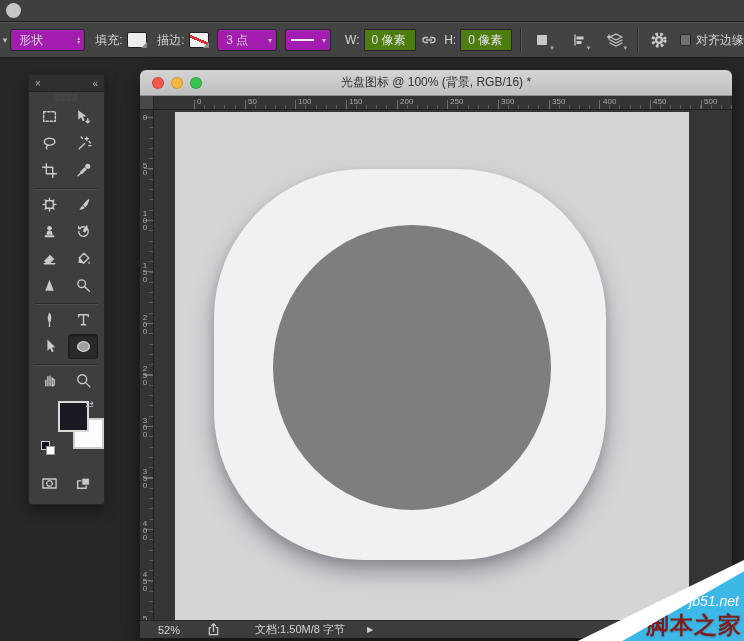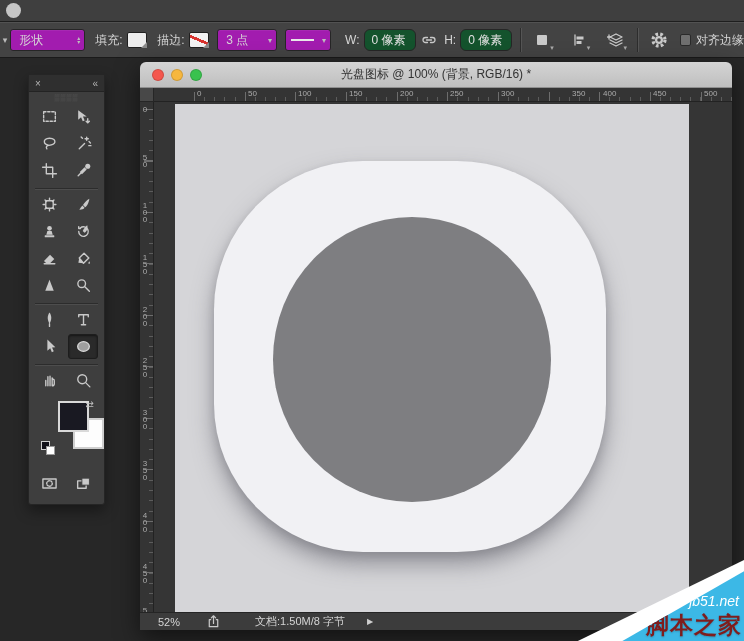--- a/index.html
+++ b/index.html
@@ -27,22 +27,22 @@
   .dropdown .dd-arrow { color:#bdbdbd; font-size:8px; margin-left:6px; }
   .updown { display:flex; flex-direction:column; line-height:4px; font-size:6px;
     color:#bdbdbd; margin-left:10px; }
   .ob-label { margin:0 4px 0 10px; }
   .swatch { width:24px; height:16px; background:#ececec; border:1px solid #1f1f1f;
     position:relative; border-radius:2px; }
   .swatch .fold { position:absolute; right:-1px; bottom:-1px; width:0; height:0;
     border-left:6px solid transparent; border-bottom:6px solid #8a8a8a; }
   .swatch.stroke-none { background:
     linear-gradient(23deg, #f2f2f2 43%, #d9332e 43%, #d9332e 57%, #f2f2f2 57%); }
-  .field { height:22px; min-width:52px; background:#14532d; border:1px solid #262626;
-    border-radius:6px; display:flex; align-items:center; padding:0 7px; color:#e0e0e0; }
+  .field { height:22px; min-width:52px; background:#4d7c0f; border:1px solid #262626;
+    border-radius:1px; display:flex; align-items:center; padding:0 7px; color:#e0e0e0; }
   .ob-sep { width:1px; height:24px; background:#2d2d2d; margin:0 8px;
     box-shadow:1px 0 0 #555; }
   .ob-icon { width:22px; height:22px; display:flex; align-items:center;
     justify-content:center; position:relative; margin:0 4px; }
   .ob-icon svg { display:block; }
   .ob-icon .mini-arrow { position:absolute; right:-2px; bottom:-1px; font-size:7px; color:#aaa; }
   .checkbox { width:12px; height:12px; background:#6f6f6f; border:1px solid #2a2a2a;
     border-radius:2px; margin:0 5px 0 8px; }
   .line-pill { width:34px; height:0; border-top:2px solid #e8e8e8; margin-right:2px; }
   
@@ -67,21 +67,21 @@
     background:#191922; border:2px solid #d9d9d9; }
   .bg-swatch { position:absolute; left:40px; top:23px; width:31px; height:31px;
     background:#fdfdfd; border:2px solid #cfcfcf; }
   .swap-arrows { position:absolute; right:6px; top:4px; font-size:10px; color:#c0c0c0; }
   .mini-swatches { position:absolute; left:8px; top:46px; }
   .mini-swatches .m1 { width:9px; height:9px; background:#101018; border:1px solid #cfcfcf;
     position:absolute; left:0; top:0; }
   .mini-swatches .m2 { width:9px; height:9px; background:#fff; border:1px solid #9a9a9a;
     position:absolute; left:5px; top:5px; }
   
-  .doc-window { position:absolute; left:140px; top:62px; width:592px; height:568px;
+  .doc-window { position:absolute; left:140px; top:70px; width:592px; height:568px;
     border-radius:6px 6px 0 0; box-shadow:0 8px 24px rgba(0,0,0,.55); z-index:2; }
   .doc-title-bar { height:26px; border-radius:6px 6px 0 0;
     background:linear-gradient(#d4d4d4,#bfbfbf); border-bottom:1px solid #8f8f8f;
     position:relative; display:flex; align-items:center; justify-content:center; }
   .traffic { position:absolute; left:12px; top:7px; display:flex; gap:7px; }
   .traffic i { width:12px; height:12px; border-radius:50%; display:block;
     border:1px solid rgba(0,0,0,.15); }
   .t-red { background:#f4574e; } .t-yellow { background:#f6b73e; } .t-green { background:#39c24e; }
   .doc-title { font-size:12px; color:#333; }
   .ruler-h { position:relative; height:14px; background:#343434;
@@ -396,21 +396,21 @@
   </div>
   <div class="ruler-h" id="ruler-h">
     <span class="ruler-corner"></span>
   <span class="ruler-h-label" style="left: 57px;">0</span>
       <span class="ruler-h-label" style="left: 108px;">50</span>
       <span class="ruler-h-label" style="left: 158px;">100</span>
       <span class="ruler-h-label" style="left: 209px;">150</span>
       <span class="ruler-h-label" style="left: 260px;">200</span>
       <span class="ruler-h-label" style="left: 310px;">250</span>
       <span class="ruler-h-label" style="left: 361px;">300</span>
-      <span class="ruler-h-label" style="left: 412px; margin-left: 20px;">350</span>
+      <span class="ruler-h-label" style="left: 412px;">350</span>
       <span class="ruler-h-label" style="left: 463px;">400</span>
       <span class="ruler-h-label" style="left: 513px;">450</span>
       <span class="ruler-h-label" style="left: 564px;">500</span>
     </div>
   <div class="doc-content">
     <div class="ruler-v" id="ruler-v">
         <span class="ruler-v-label" style="top: 4px;">0</span>
         <span class="ruler-v-label" style="top: 52px;">5<br>0</span>
         <span class="ruler-v-label" style="top: 100px;">1<br>0<br>0</span>
         <span class="ruler-v-label" style="top: 152px;">1<br>5<br>0</span>

